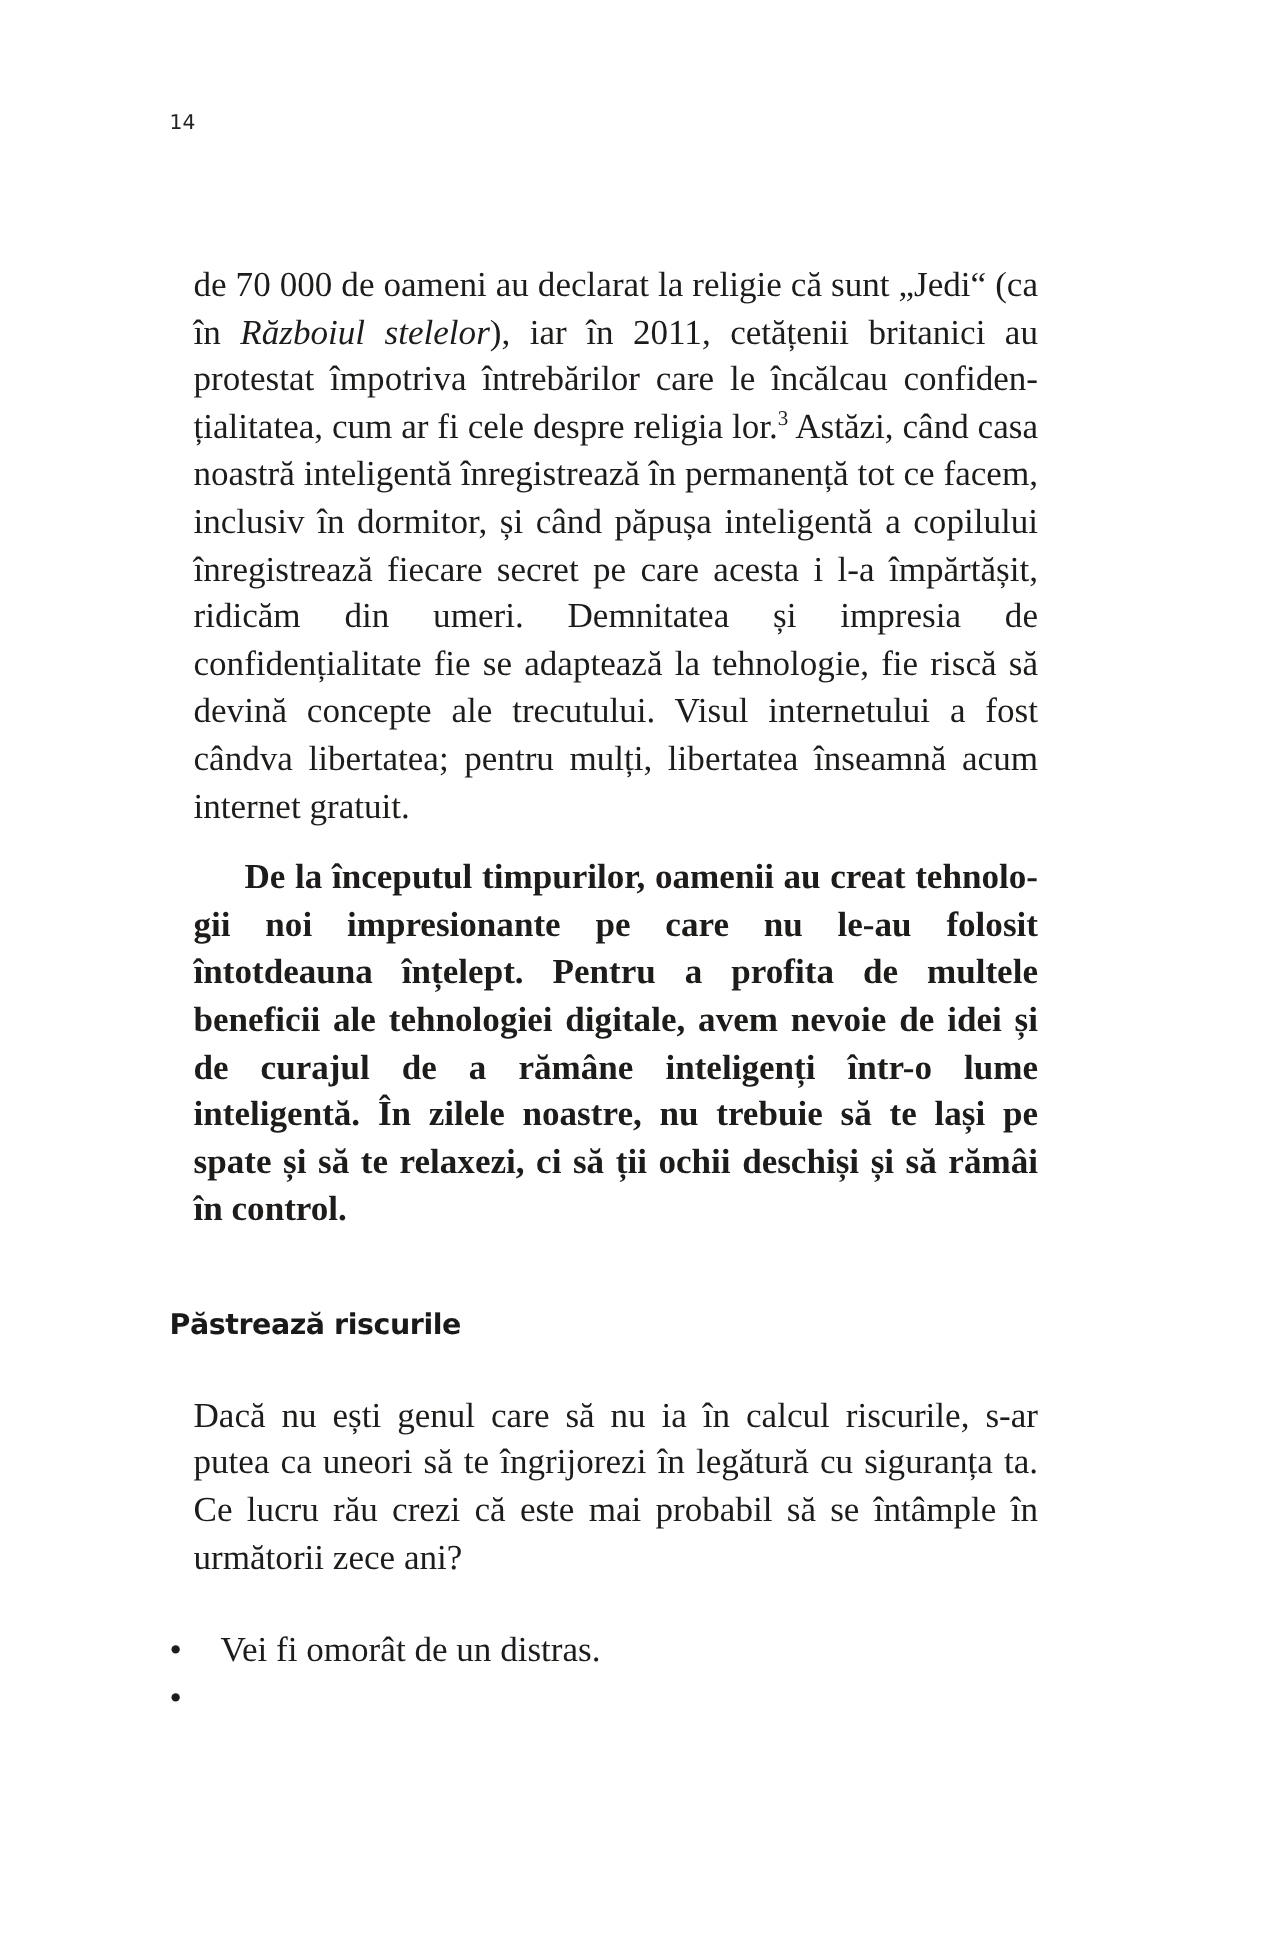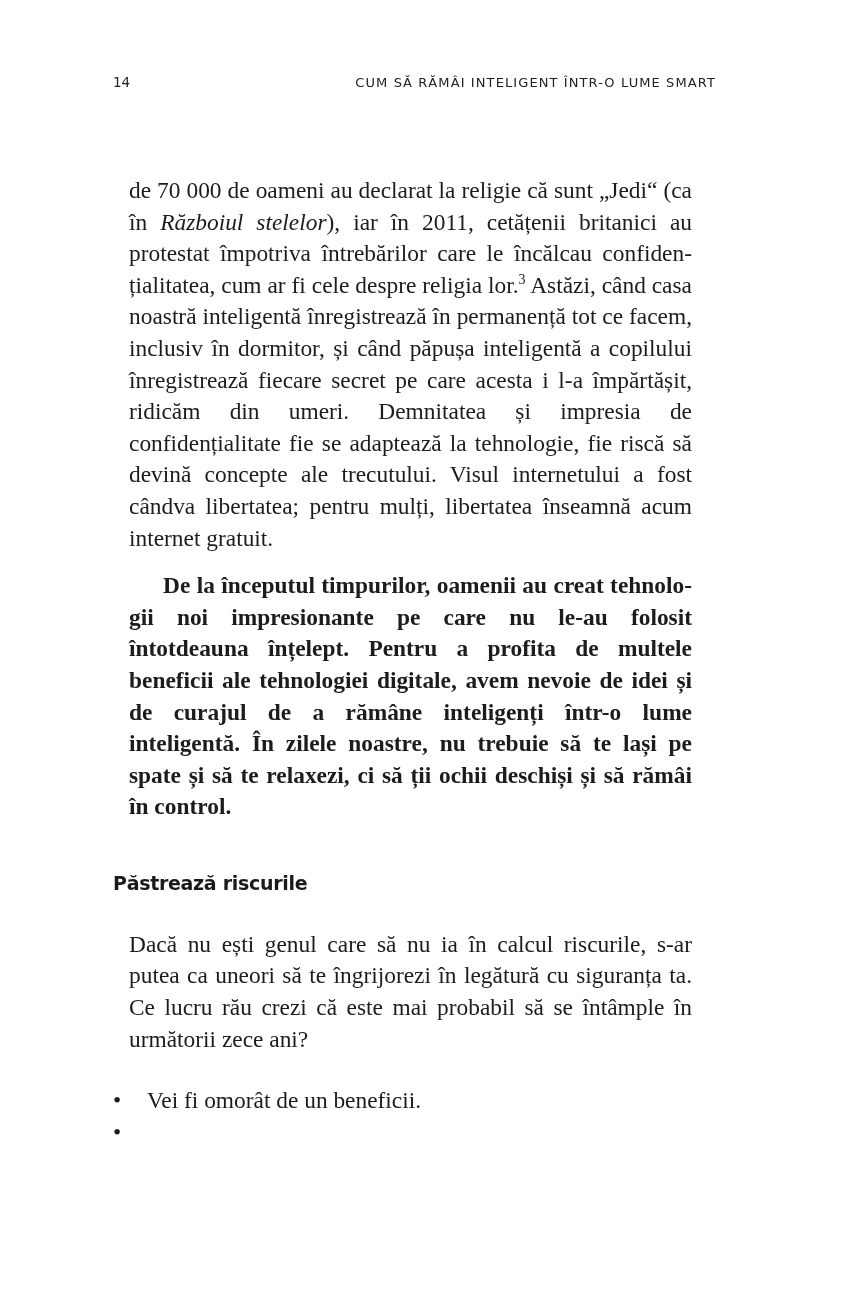--- a/index.html
+++ b/index.html
@@ -25,30 +25,29 @@
     }
     ul.bullets { list-style: none; margin: 30px 0 32px 0; padding: 0; text-align: left; }
     ul.bullets li { position: relative; padding-left: 34px; }
     ul.bullets li .bullet { position: absolute; left: 0; top: 0; }
   </style>
 </head>
 <body>
 
 <div class="running-header">
   <span class="folio">14</span>
-  <span>CUM SĂ RĂMÂI INTELIGENT ÎNTR-O LUME SMART</span>
 </div>
 
 <div class="content">
   <p><span>de 70 000 de oameni au declarat la religie că sunt „Jedi“ (ca în </span><em>Războiul stelelor</em><span>), iar în 2011, cetățenii britanici au protestat împotriva întrebărilor care le încălcau confiden­țialitatea, cum ar fi cele despre religia lor.</span><sup>3</sup><span> Astăzi, când casa noastră inteligentă înregistrează în permanență tot ce facem, inclusiv în dormitor, și când păpușa inteligentă a copilului înregistrează fiecare secret pe care acesta i l-a împărtășit, ridicăm din umeri. Demnitatea și impresia de confidențialitate fie se adaptează la tehnologie, fie riscă să devină concepte ale trecutului. Visul internetului a fost cândva libertatea; pentru mulți, libertatea înseamnă acum internet gratuit.</span></p>
 
   <p class="indent">De la începutul timpurilor, oamenii au creat tehnolo­gii noi impresionante pe care nu le-au folosit întotdeauna înțelept. Pentru a profita de multele beneficii ale tehnolo­giei digitale, avem nevoie de idei și de curajul de a rămâne inteligenți într-o lume inteligentă. În zilele noastre, nu trebuie să te lași pe spate și să te relaxezi, ci să ții ochii deschiși și să rămâi în control.</p>
 
   <h2 class="subheading">Păstrează riscurile</h2>
 
   <p>Dacă nu ești genul care să nu ia în calcul riscurile, s-ar putea ca uneori să te îngrijorezi în legătură cu siguranța ta. Ce lucru rău crezi că este mai probabil să se întâmple în următorii zece ani?</p>
 
   <ul class="bullets">
-    <li><span class="bullet">•</span><span>Vei fi omorât de un beneficii.</span></li>
+    <li><span class="bullet">•</span><span>Vei fi omorât de un distras.</span></li>
     <li><span class="bullet">•</span></li>
   </ul>
 
 </div>
 
 </body></html>

